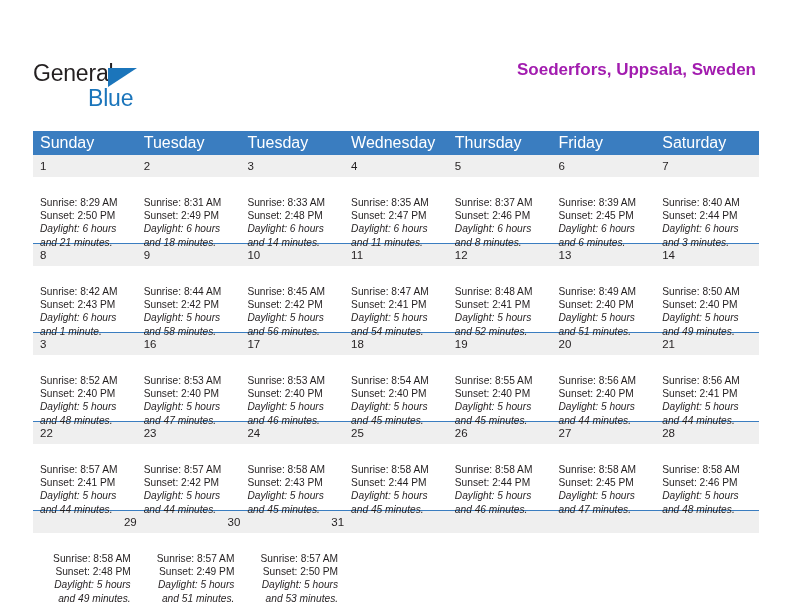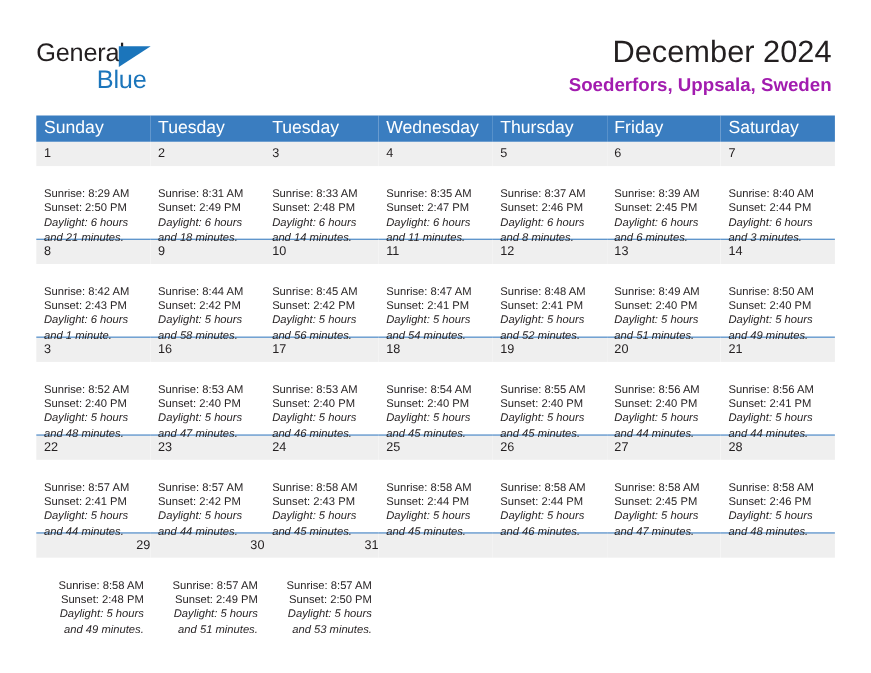--- a/index.html
+++ b/index.html
@@ -12,20 +12,21 @@
     height: 612px;
     font-family: "Liberation Sans", sans-serif;
     color: #231f20;
     overflow: hidden;
   }
   .page {
     position: relative;
     width: 792px;
     height: 544px;
     box-sizing: border-box;
+    margin-top: 26px;
   }
 
   
   .header {
     position: absolute;
     left: 0;
     top: 0;
     right: 0;
     height: 100px;
   }
@@ -166,21 +167,20 @@
   <div class="header">
 
     <div class="logo">
       <span class="logo-general">General</span>
       <span class="logo-tri"></span>
       <span class="logo-bar"></span>
       <span class="logo-blue">Blue</span>
     </div>
 
     <div class="title-block">
-      <div class="cal-title">December 2024</div>
       <div class="cal-subtitle">Soederfors, Uppsala, Sweden</div>
     </div>
 
   </div>
 
   <table class="calendar">
     <thead>
       <tr>
         <th>Sunday</th>
         <th>Tuesday</th>

